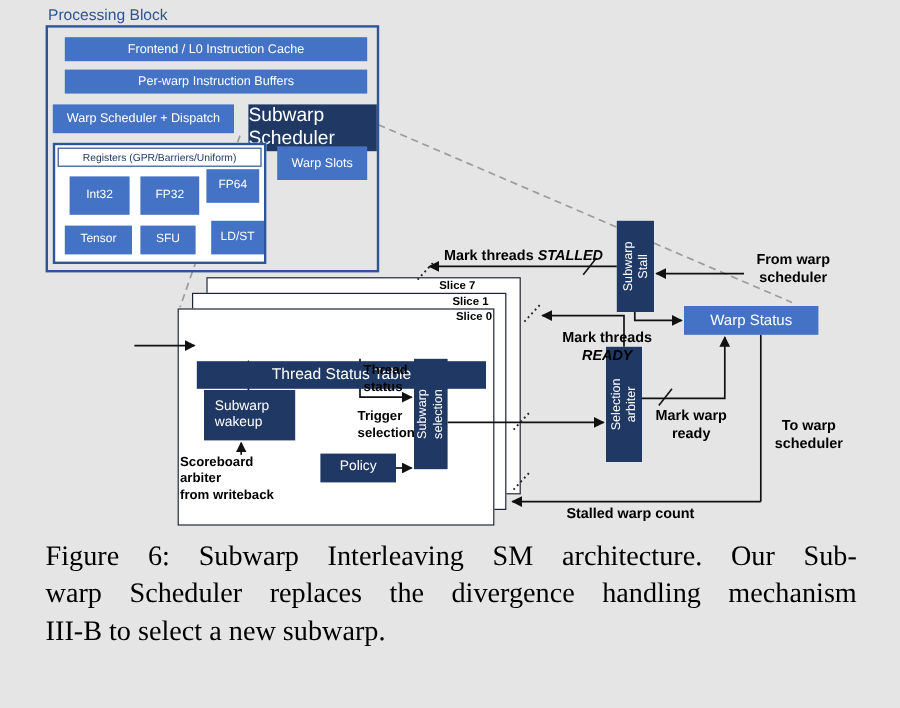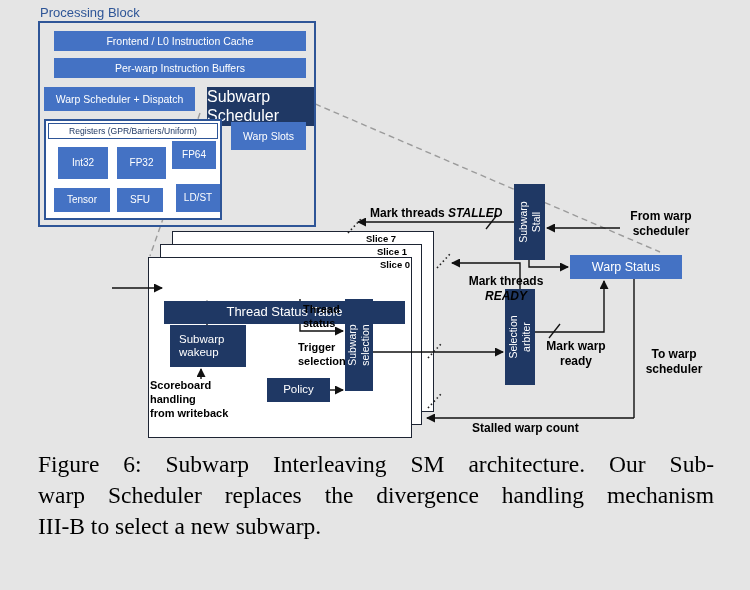--- a/index.html
+++ b/index.html
@@ -122,21 +122,21 @@
   <div class="lbl" style="left:303px;top:303px;font-size:11px;">
     <span class="blk">Thread</span>
     <span class="blk">status</span>
   </div>
   <div class="lbl" style="left:298px;top:341px;font-size:11px;">
     <span class="blk">Trigger</span>
     <span class="blk">selection</span>
   </div>
   <div class="lbl" style="left:150px;top:379px;font-size:11px;">
     <span class="blk">Scoreboard</span>
-    <span class="blk">handling</span>
+    <span class="blk">arbiter</span>
     <span class="blk">from writeback</span>
   </div>
   <div class="lbl" style="left:544px;top:339px;width:64px;text-align:center;font-size:12px;">
     <span class="blk">Mark warp</span>
     <span class="blk">ready</span>
   </div>
   <div class="lbl" style="left:640px;top:347px;width:68px;text-align:center;font-size:12px;">
     <span class="blk">To warp</span>
     <span class="blk">scheduler</span>
   </div>

